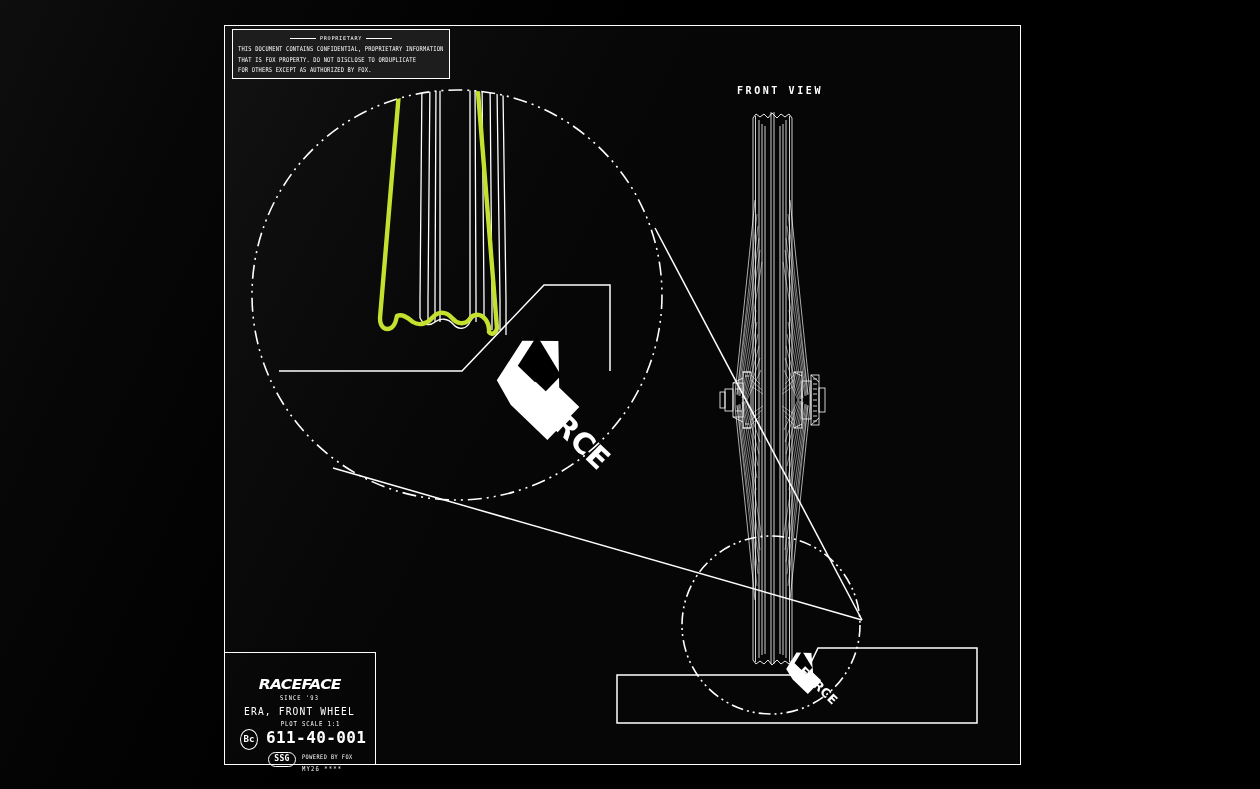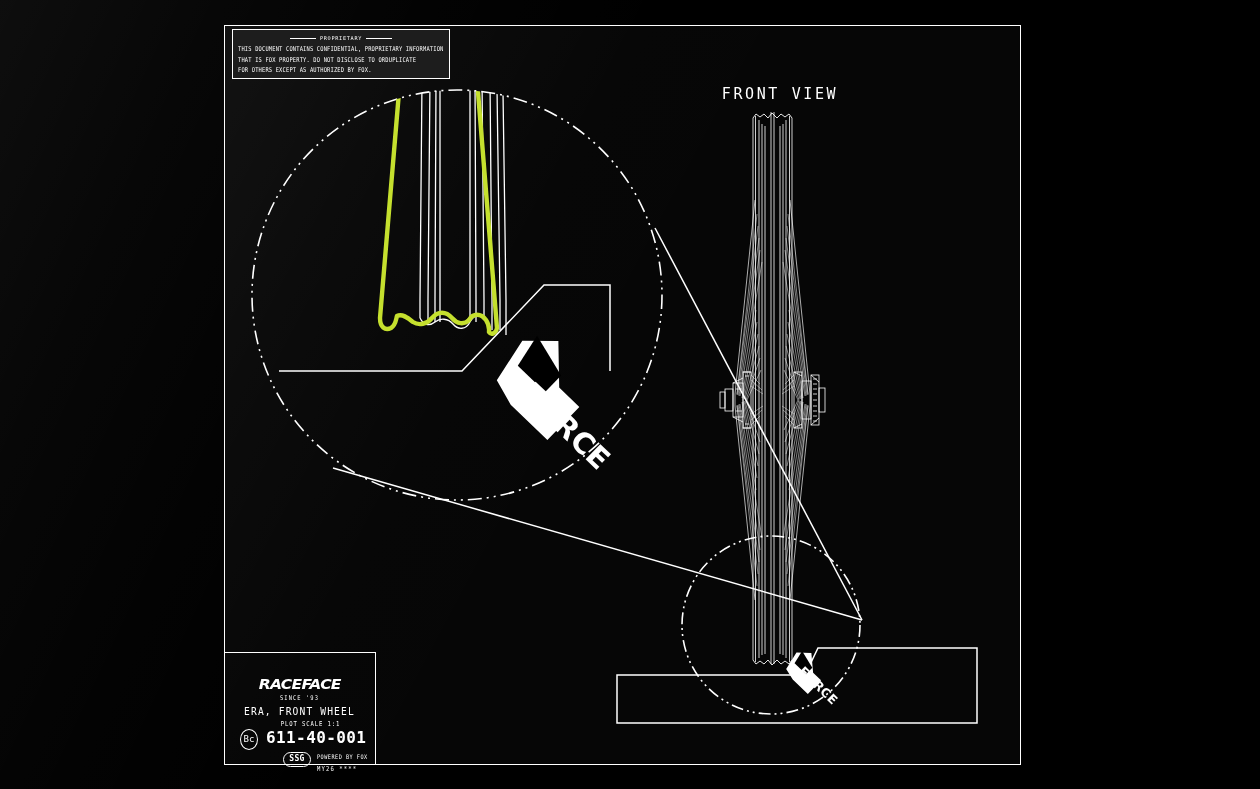--- a/index.html
+++ b/index.html
@@ -101,22 +101,23 @@
   }
 
   
   #front-view-label {
     position: absolute;
     left: 700px;
     top: 85px;
     width: 160px;
     text-align: center;
     color: #ffffff;
-    font-size: 15px;
+    font-size: 10px;
     letter-spacing: 2.6px;
+    font-weight: bold;
   }
 
   
   #titleblock {
     position: absolute;
     left: 224px;
     top: 652px;
     width: 152px;
     height: 113px;
     border-right: 1.5px solid #ffffff;
@@ -159,40 +160,39 @@
   }
   #tb-bc {
     position: absolute;
     left: 16px;
     top: 1px;
     width: 18px;
     height: 21px;
     border: 1.6px solid #ffffff;
     border-radius: 50%;
     font-size: 9px;
-    font-weight: normal;
+    font-weight: bold;
     line-height: 19px;
     letter-spacing: 0px;
     box-sizing: border-box;
   }
   #tb-pn {
     position: absolute;
     left: 42px;
     top: 0px;
     width: 108px;
     text-align: left;
     font-size: 16px;
     font-weight: bold;
     letter-spacing: 0.4px;
   }
   #tb-bottom {
     position: relative;
     height: 30px;
     margin-top: 2px;
-    margin-left: 15px;
   }
   #tb-ssg {
     position: absolute;
     left: 44px;
     top: 0px;
     width: 28px;
     height: 15px;
     border: 1.6px solid #ffffff;
     border-radius: 9px;
     font-size: 8px;

